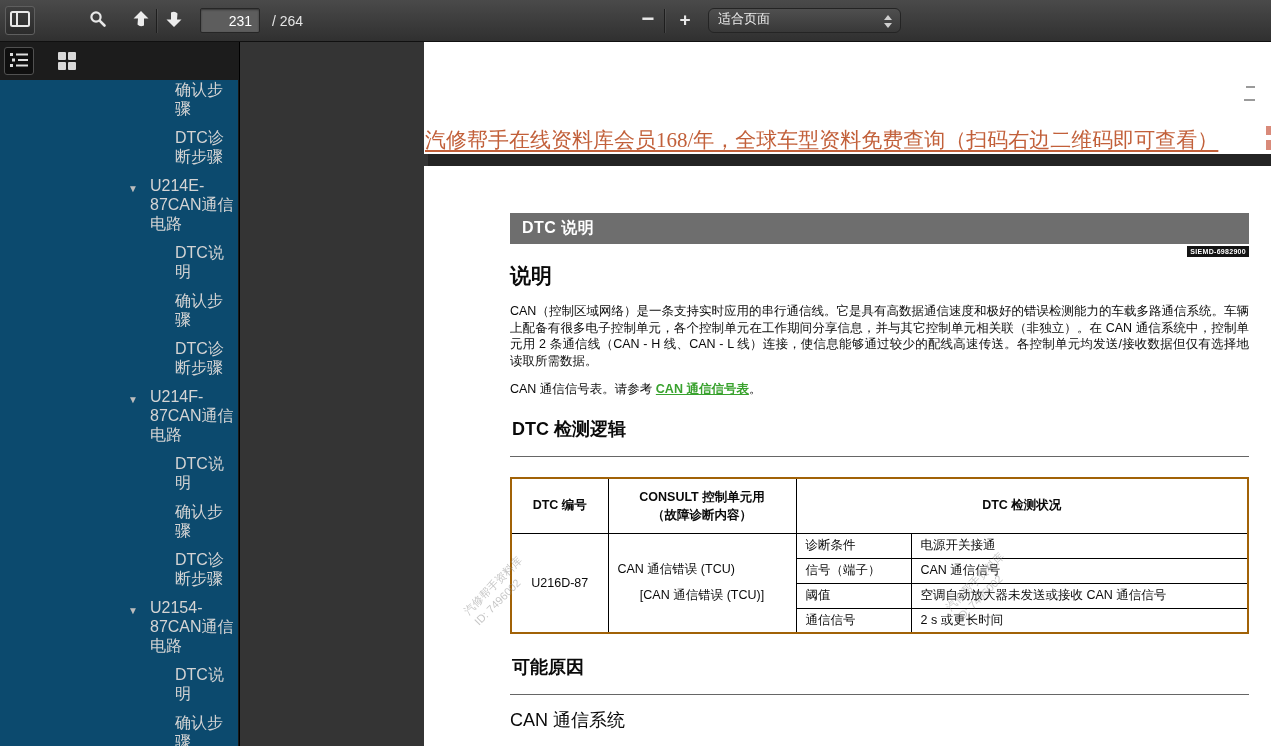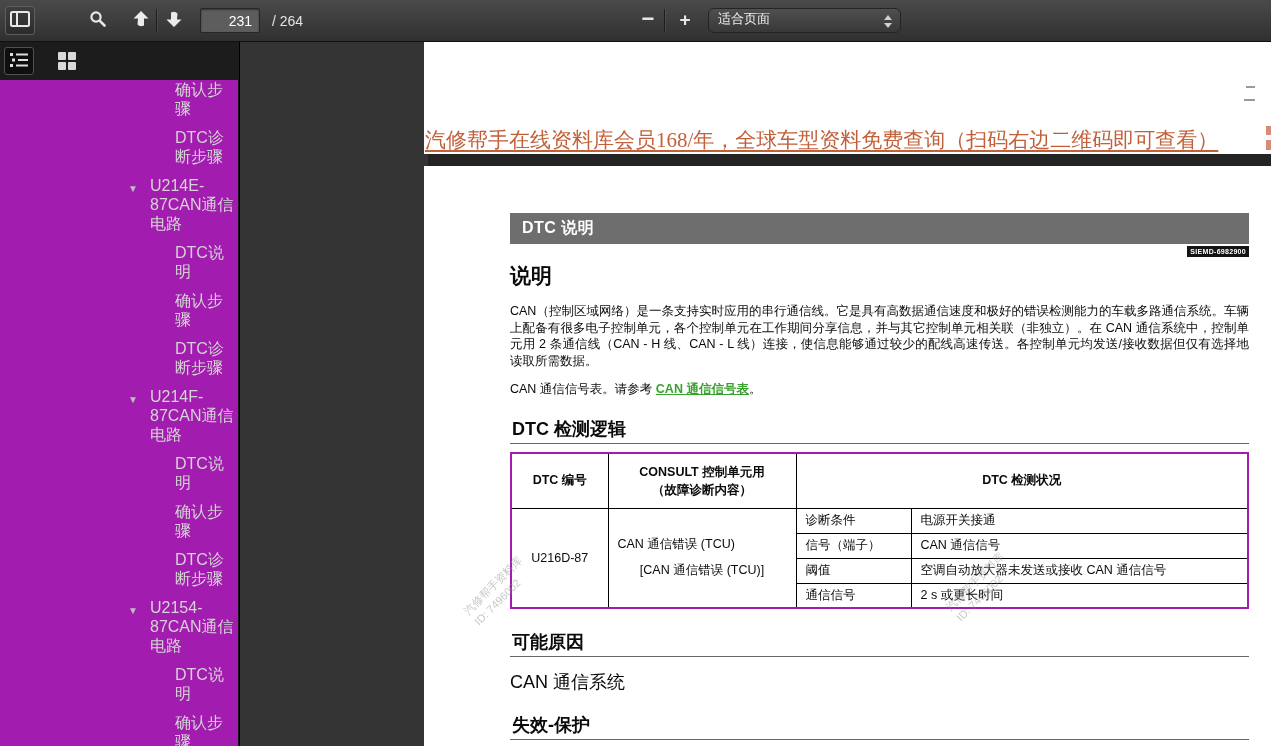--- a/index.html
+++ b/index.html
@@ -43,21 +43,21 @@
 
   
   .sidebar { position:absolute; left:0; top:42px; bottom:0; width:240px; background:#181818; z-index:30; border-right:1px solid #000; }
   .side-toolbar { position:relative; height:38px; background:#1c1c1c; }
   .sbtn { position:absolute; top:5px; width:30px; height:28px; display:flex; align-items:center; justify-content:center; background:transparent; border:none; cursor:pointer; }
   #outline-view-btn { left:4px; border:1px solid #515151; border-radius:3px; background:#0f0f0f; }
   #thumbs-view-btn  { left:52px; }
   .grid-icon { display:grid; grid-template-columns:8px 8px; grid-template-rows:8px 8px; gap:2px; }
   .grid-icon div { background:#d9d9d9; border-radius:1px; }
 
-  .outline { position:absolute; left:0; right:1px; top:38px; bottom:0; overflow:hidden; background:#a21caf; }
+  .outline { position:absolute; left:0; right:1px; top:38px; bottom:0; overflow:hidden; background:#0c4a6e; }
   .o-item { position:relative; color:#d4d4d4; font-size:16px; line-height:19px; margin-bottom:10px; cursor:pointer; }
   .o-item .o-label { display:inline-block; word-break:break-word; overflow-wrap:break-word; }
   .o-item.lvl1 { padding-left:150px; }
   .o-item.lvl1 .o-label { width:88px; }
   .o-item.lvl2 { padding-left:175px; }
   .o-item.lvl2 .o-label { width:56px; }
   .tri { position:absolute; left:128px; top:3px; font-size:10px; color:#bdbdbd; }
 
   
   .pdf-page { position:absolute; background:#fff; z-index:5; overflow:hidden; }
@@ -78,22 +78,22 @@
     margin-top:47px; height:31px; background:#6e6e6e; color:#fff;
     display:flex; align-items:center; padding-left:12px;
     font-weight:bold; font-size:16px; letter-spacing:.5px;
   }
   .code-row { height:10px; text-align:right; line-height:9px; }
   .code-tab { display:inline-block; background:#141414; color:#fff; font-size:7px; font-weight:bold; padding:1px 3px; letter-spacing:.3px; }
   .h-desc { margin-top:8px; font-size:21px; font-weight:bold; }
   .para { margin-top:13px; font-size:12.5px; line-height:16.5px; text-align:justify; }
   .refline { margin-top:12px; font-size:12.5px; }
   .link { color:#39a22e; text-decoration:underline; cursor:pointer; font-weight:bold; }
-  .h-rule { margin-top:19px; font-size:18px; font-weight:bold; padding:0 0 2px 2px; border-bottom:1px solid #666; }
-  .dtc-table { margin-top:8px; width:739px; border-collapse:collapse; border:2px solid #a21caf; font-size:12.5px; table-layout:fixed; }
+  .h-rule { margin-top:19px; font-size:18px; font-weight:bold; padding:0 0 15px 2px; border-bottom:1px solid #666; }
+  .dtc-table { margin-top:20px; width:739px; border-collapse:collapse; border:2px solid #a16207; font-size:12.5px; table-layout:fixed; }
   .dtc-table th, .dtc-table td { border:1px solid #000; padding:0 9px; }
   .dtc-table thead tr { height:55px; }
   .dtc-table thead th { font-weight:bold; text-align:center; }
   .dtc-table tbody tr { height:25px; }
   .c-dtc { text-align:center; }
   .c-consult div { line-height:15px; }
   .c-consult .cl2 { margin-top:11px;text-align:center; }
   .h2l div { line-height:18px; }
   .cause-text { margin-top:13px; font-size:18px; }
 

